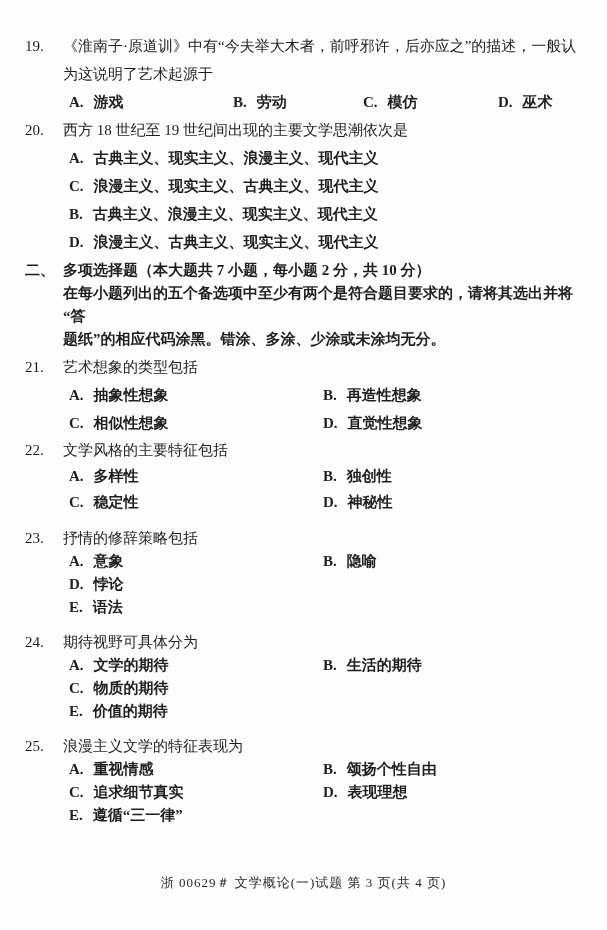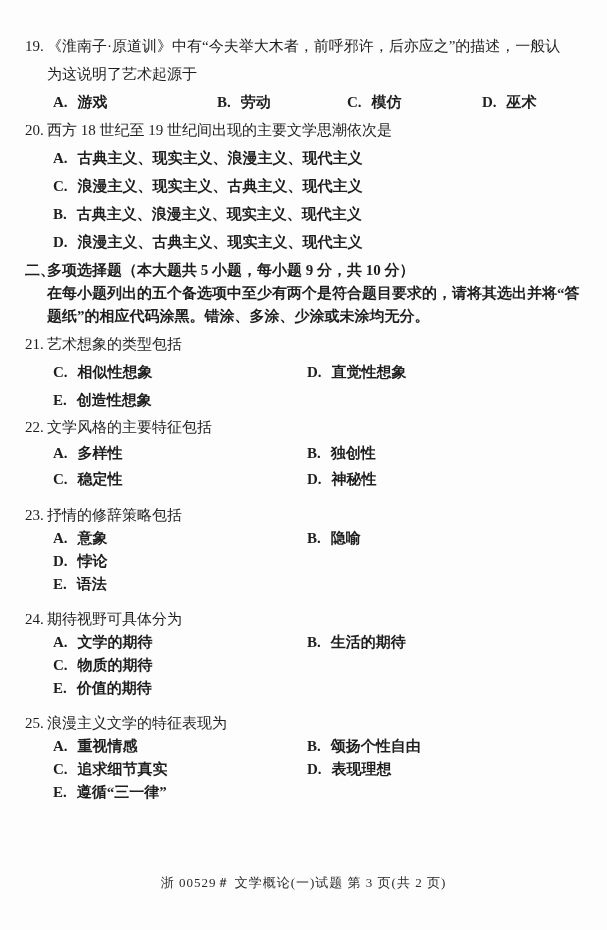--- a/index.html
+++ b/index.html
@@ -7,21 +7,21 @@
   body {
     background: #fdfdfd;
     color: #1e1e1e;
     font-family: "Liberation Serif", "DejaVu Serif", serif;
     font-size: 15px;
     position: relative;
     overflow: hidden;
   }
   main { padding-top: 32px; }
 
-  .question, .section-block { position: relative; padding-left: 47px; padding-right: 18px; }
+  .question, .section-block { position: relative; padding-left: 63px; padding-right: 18px; }
   .qnum { position: absolute; left: 25px; top: 0; }
 
   .lh28 { line-height: 28px; }
   .lh26 { line-height: 26px; }
   .lh23 { line-height: 23px; margin-top: 12px; }
 
   .options { padding-left: 6px; font-weight: bold; }
   .opt-row { display: flex; }
   .opt { white-space: nowrap; }
   .opt-label { display: inline-block; margin-right: 10px; }
@@ -90,41 +90,42 @@
           </div>
           <div class="opt-row">
             <span class="opt"><span class="opt-label">D.</span><span class="opt-text">浪漫主义、古典主义、现实主义、现代主义</span></span>
           </div>
         </div>
       </div>
     </div>
 
   <div class="section-block">
     <span class="qnum">二、</span>
-    <div>多项选择题（本大题共 5 小题，每小题 9 分，共 10 分）</div>
+    <div>多项选择题（本大题共 7 小题，每小题 2 分，共 10 分）</div>
     <div id="section-instructions">
         <div class="instr-line">在每小题列出的五个备选项中至少有两个是符合题目要求的，请将其选出并将“答</div>
         <div class="instr-line">题纸”的相应代码涂黑。错涂、多涂、少涂或未涂均无分。</div>
       </div>
   </div>
 
   <div id="part2">
       <div class="question lh28">
         <span class="qnum">21.</span>
         <div class="qtext">
           <div class="qline">艺术想象的类型包括</div>
         </div>
         <div class="options twocol">
           <div class="opt-row">
+            <span class="opt"><span class="opt-label">A.</span><span class="opt-text">抽象性想象</span></span>
+            <span class="opt"><span class="opt-label">B.</span><span class="opt-text">再造性想象</span></span>
+          </div>
+          <div class="opt-row">
             <span class="opt"><span class="opt-label">C.</span><span class="opt-text">相似性想象</span></span>
             <span class="opt"><span class="opt-label">D.</span><span class="opt-text">直觉性想象</span></span>
           </div>
-          <div class="opt-row">
-            <span class="opt"><span class="opt-label">E.</span><span class="opt-text">创造性想象</span></span>
-          </div>
         </div>
       </div>
       <div class="question lh26">
         <span class="qnum">22.</span>
         <div class="qtext">
           <div class="qline">文学风格的主要特征包括</div>
         </div>
         <div class="options twocol">
           <div class="opt-row">
             <span class="opt"><span class="opt-label">A.</span><span class="opt-text">多样性</span></span>
@@ -186,15 +187,15 @@
             <span class="opt"><span class="opt-label">C.</span><span class="opt-text">追求细节真实</span></span>
             <span class="opt"><span class="opt-label">D.</span><span class="opt-text">表现理想</span></span>
           </div>
           <div class="opt-row">
             <span class="opt"><span class="opt-label">E.</span><span class="opt-text">遵循“三一律”</span></span>
           </div>
         </div>
       </div>
     </div>
 
-  <footer>浙 00529＃ 文学概论(一)试题 第 3 页(共 2 页)</footer>
+  <footer>浙 00629＃ 文学概论(一)试题 第 3 页(共 4 页)</footer>
 
 </main>
 
 </body></html>

